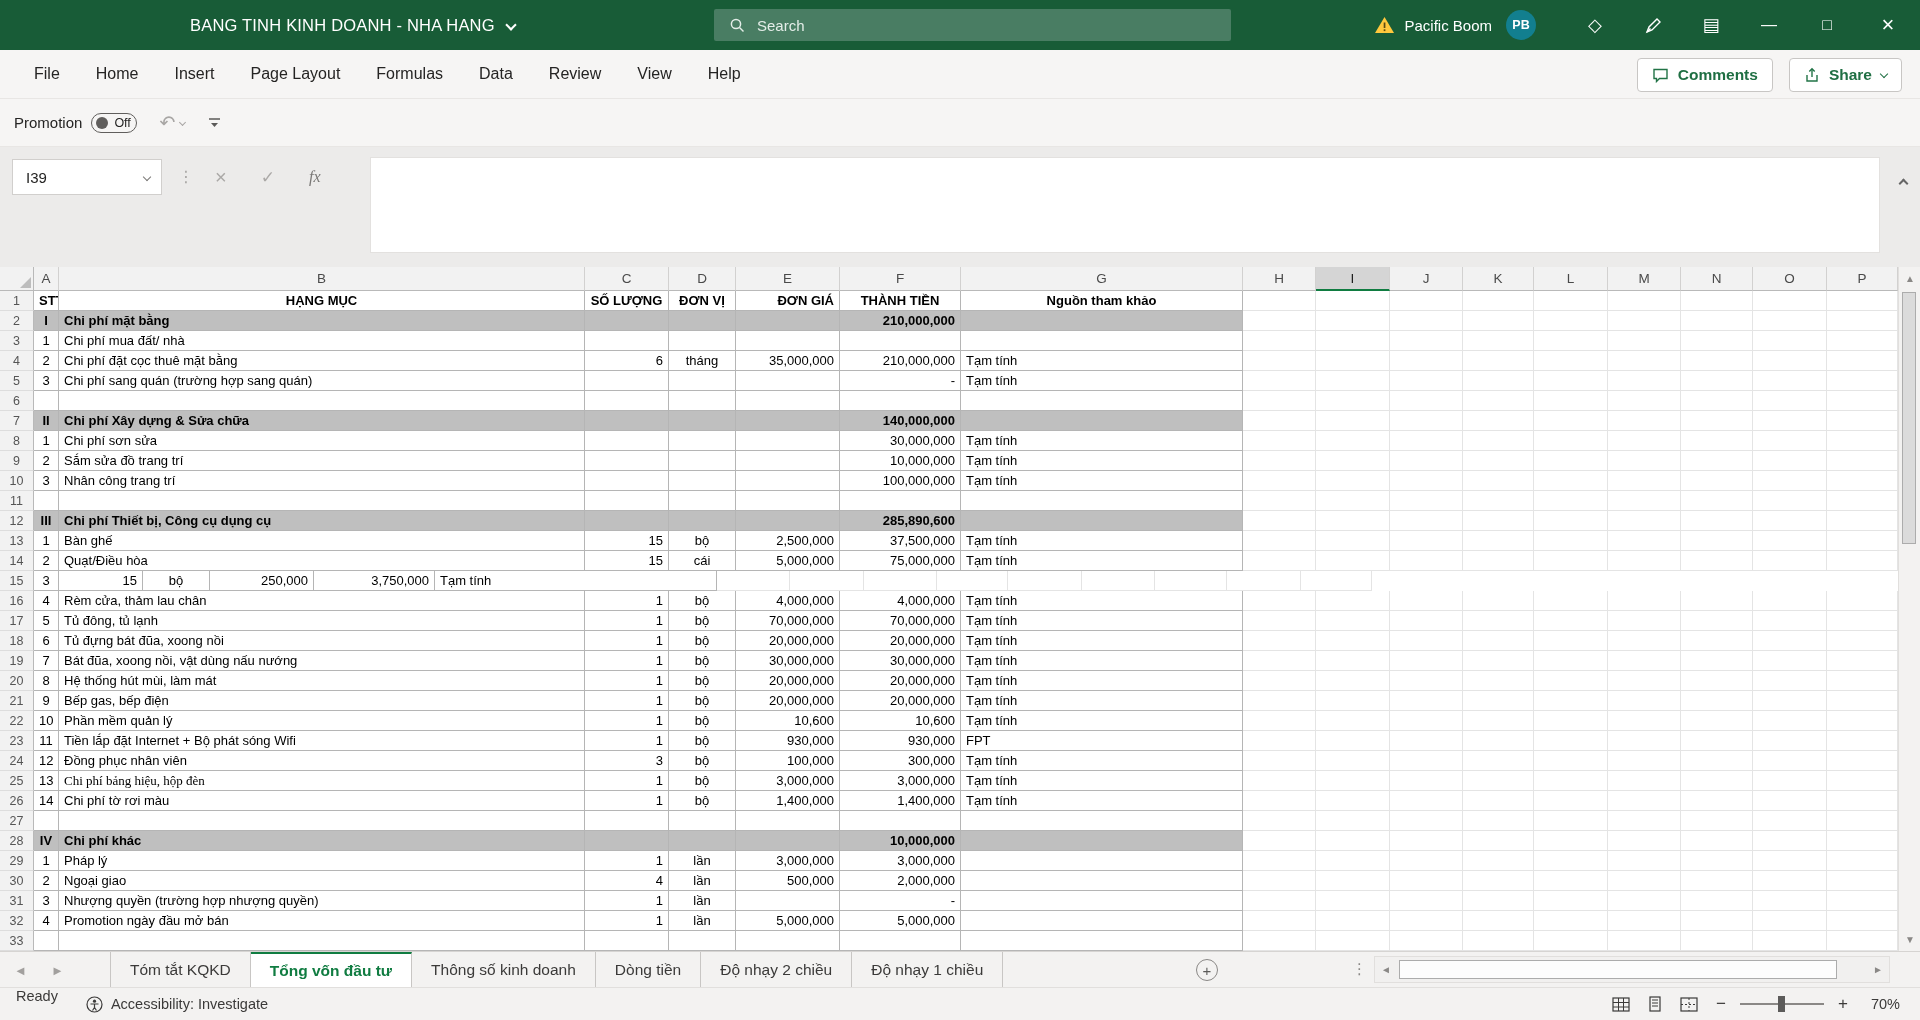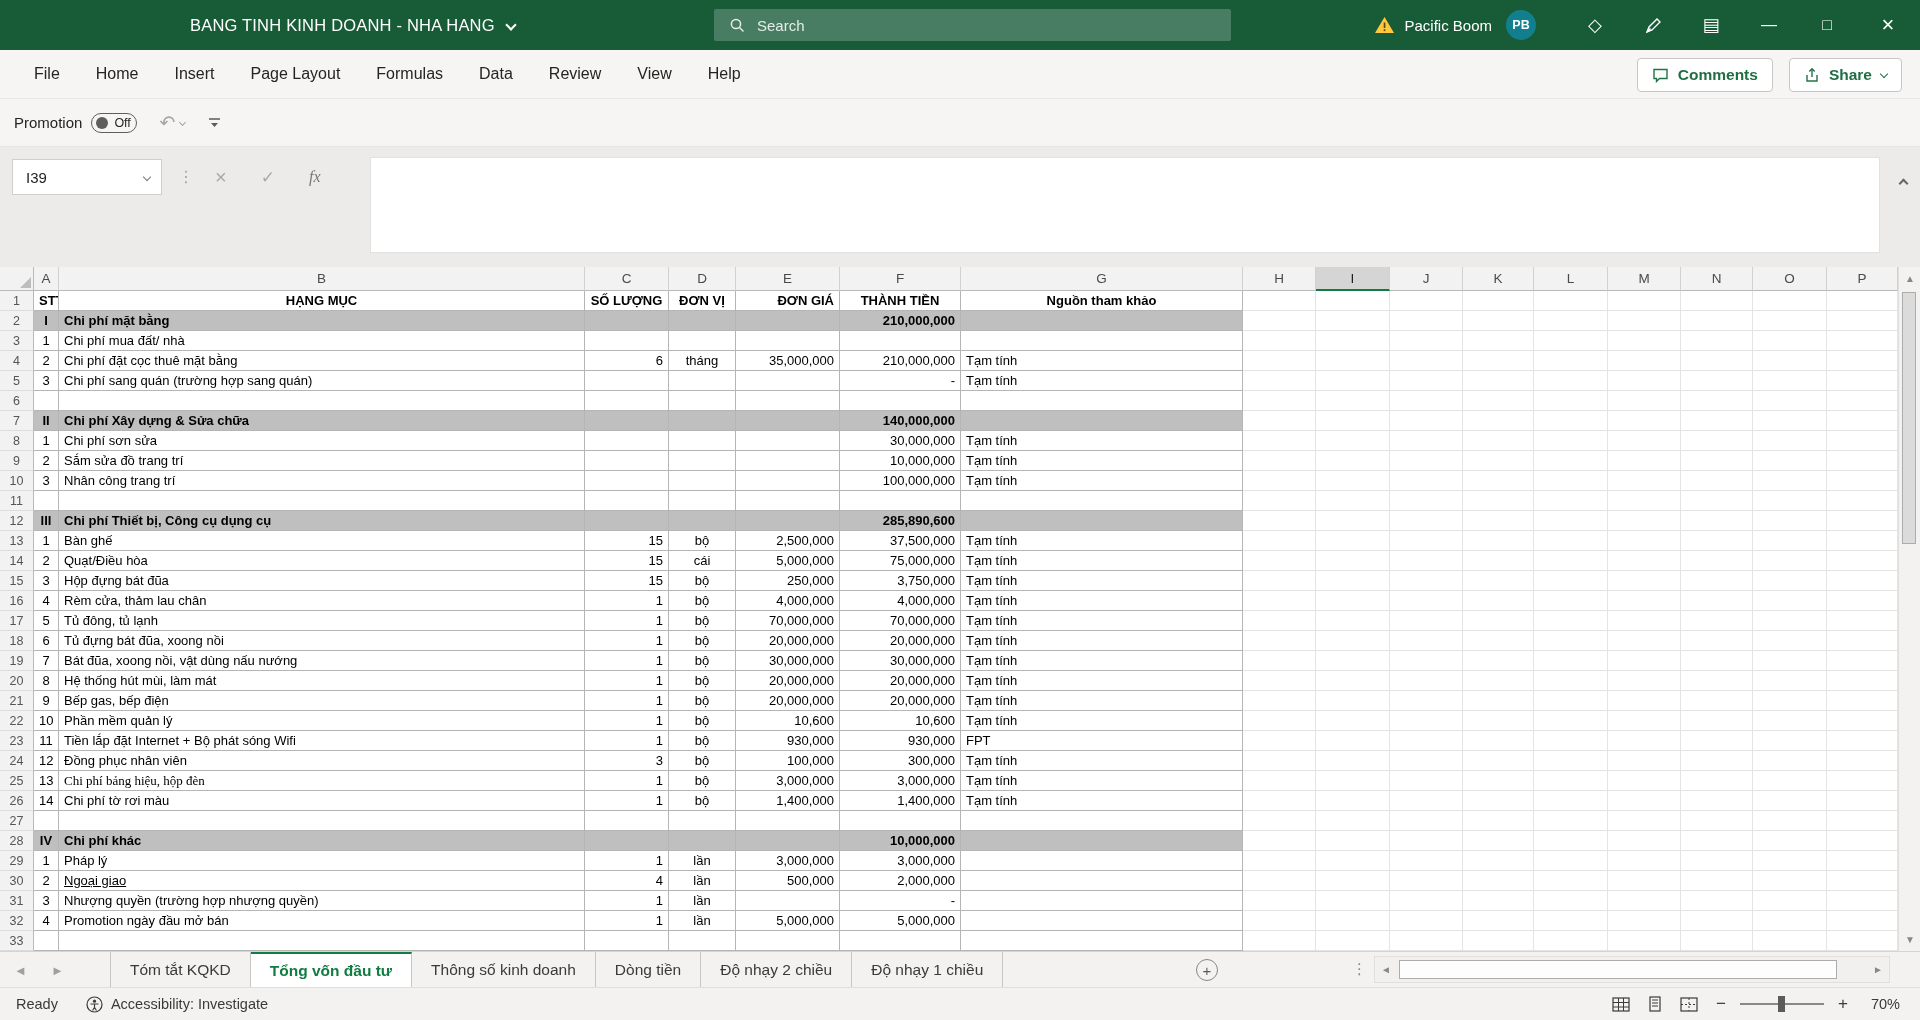--- a/index.html
+++ b/index.html
@@ -81,21 +81,21 @@
 .sheet-tab.active{background:#fff;color:var(--accent-green,#107C41);font-weight:bold;border-top:2px solid var(--accent-green,#107C41)}
 .add-sheet{position:absolute;left:1196px;top:7px;width:22px;height:22px;border:1px solid #8A8886;border-radius:50%;display:flex;align-items:center;justify-content:center;color:#5B5A58;font-size:15px;line-height:1}
 .h-splitter{position:absolute;left:1352px;top:8px;color:#8A8886;font-size:15px}
 .hscroll{position:absolute;left:1374px;top:4px;width:516px;height:27px;background:#F1F0EF;border:1px solid #E1DFDD;display:flex;align-items:center}
 .hs-arrow{width:22px;height:100%;display:flex;align-items:center;justify-content:center;color:#8A8886;font-size:10px}
 .hs-thumb{width:438px;height:19px;background:#FDFDFD;border:1px solid #ACACAC;margin-left:2px}
 .hs-spacer{flex:1}
 
 
 .statusbar{position:absolute;left:0;top:987px;width:1920px;height:33px;background:#F3F2F1;border-top:1px solid #E1DFDD;font-size:14.5px;color:#3B3A39}
-.sb-left{position:absolute;left:0;top:0;height:100%;display:flex;align-items:center;gap:28px;padding-left:16px}
+.sb-left{position:absolute;left:0;top:0;height:100%;display:flex;gap:28px;padding-left:16px}
 .sb-acc{display:flex;align-items:center;gap:8px}
 .sb-right{position:absolute;right:0;top:0;height:100%;display:flex;align-items:center}
 .view-btn{width:34px;height:100%;display:flex;align-items:center;justify-content:center}
 .zoom-out,.zoom-in{width:30px;text-align:center;font-size:17px;color:#3B3A39}
 .zoom-track{width:84px;height:2px;background:#8A8886;position:relative;margin:0 4px}
 .zoom-thumb{position:absolute;left:38px;top:-7px;width:7px;height:16px;background:#5C5B5A}
 .zoom-pct{width:62px;text-align:right;padding-right:20px;font-size:14.5px}
 svg{display:block}
 </style>
 </head>
@@ -492,21 +492,20 @@
           <div class="cell" style="width: 71px;"></div>
           <div class="cell" style="width: 74px;"></div>
           <div class="cell" style="width: 73px;"></div>
           <div class="cell" style="width: 72px;"></div>
           <div class="cell" style="width: 74px;"></div>
           <div class="cell" style="width: 71px;"></div>
         </div>
         <div class="grid-row">
           <div class="row-num">15</div>
           <div class="cell tbl al-c" style="width: 25px;">3</div>
-          <div class="cell tbl" style="width: 526px;">Hộp đựng bát đũa</div>
           <div class="cell tbl al-r" style="width: 84px;">15</div>
           <div class="cell tbl al-c" style="width: 67px;">bộ</div>
           <div class="cell tbl al-r" style="width: 104px;">250,000</div>
           <div class="cell tbl al-r" style="width: 121px;">3,750,000</div>
           <div class="cell tbl" style="width: 282px;">Tạm tính</div>
           <div class="cell" style="width: 73px;"></div>
           <div class="cell" style="width: 74px;"></div>
           <div class="cell" style="width: 73px;"></div>
           <div class="cell" style="width: 71px;"></div>
           <div class="cell" style="width: 74px;"></div>
@@ -777,21 +776,21 @@
           <div class="cell" style="width: 71px;"></div>
           <div class="cell" style="width: 74px;"></div>
           <div class="cell" style="width: 73px;"></div>
           <div class="cell" style="width: 72px;"></div>
           <div class="cell" style="width: 74px;"></div>
           <div class="cell" style="width: 71px;"></div>
         </div>
         <div class="grid-row">
           <div class="row-num">30</div>
           <div class="cell tbl al-c" style="width: 25px;">2</div>
-          <div class="cell tbl" style="width: 526px; text-decoration: underline;">Ngoại giao</div>
+          <div class="cell tbl" style="width: 526px;">Ngoại giao</div>
           <div class="cell tbl al-r" style="width: 84px;">4</div>
           <div class="cell tbl al-c" style="width: 67px;">lần</div>
           <div class="cell tbl al-r" style="width: 104px;">500,000</div>
           <div class="cell tbl al-r" style="width: 121px;">2,000,000</div>
           <div class="cell tbl" style="width: 282px;"></div>
           <div class="cell" style="width: 73px;"></div>
           <div class="cell" style="width: 74px;"></div>
           <div class="cell" style="width: 73px;"></div>
           <div class="cell" style="width: 71px;"></div>
           <div class="cell" style="width: 74px;"></div>

